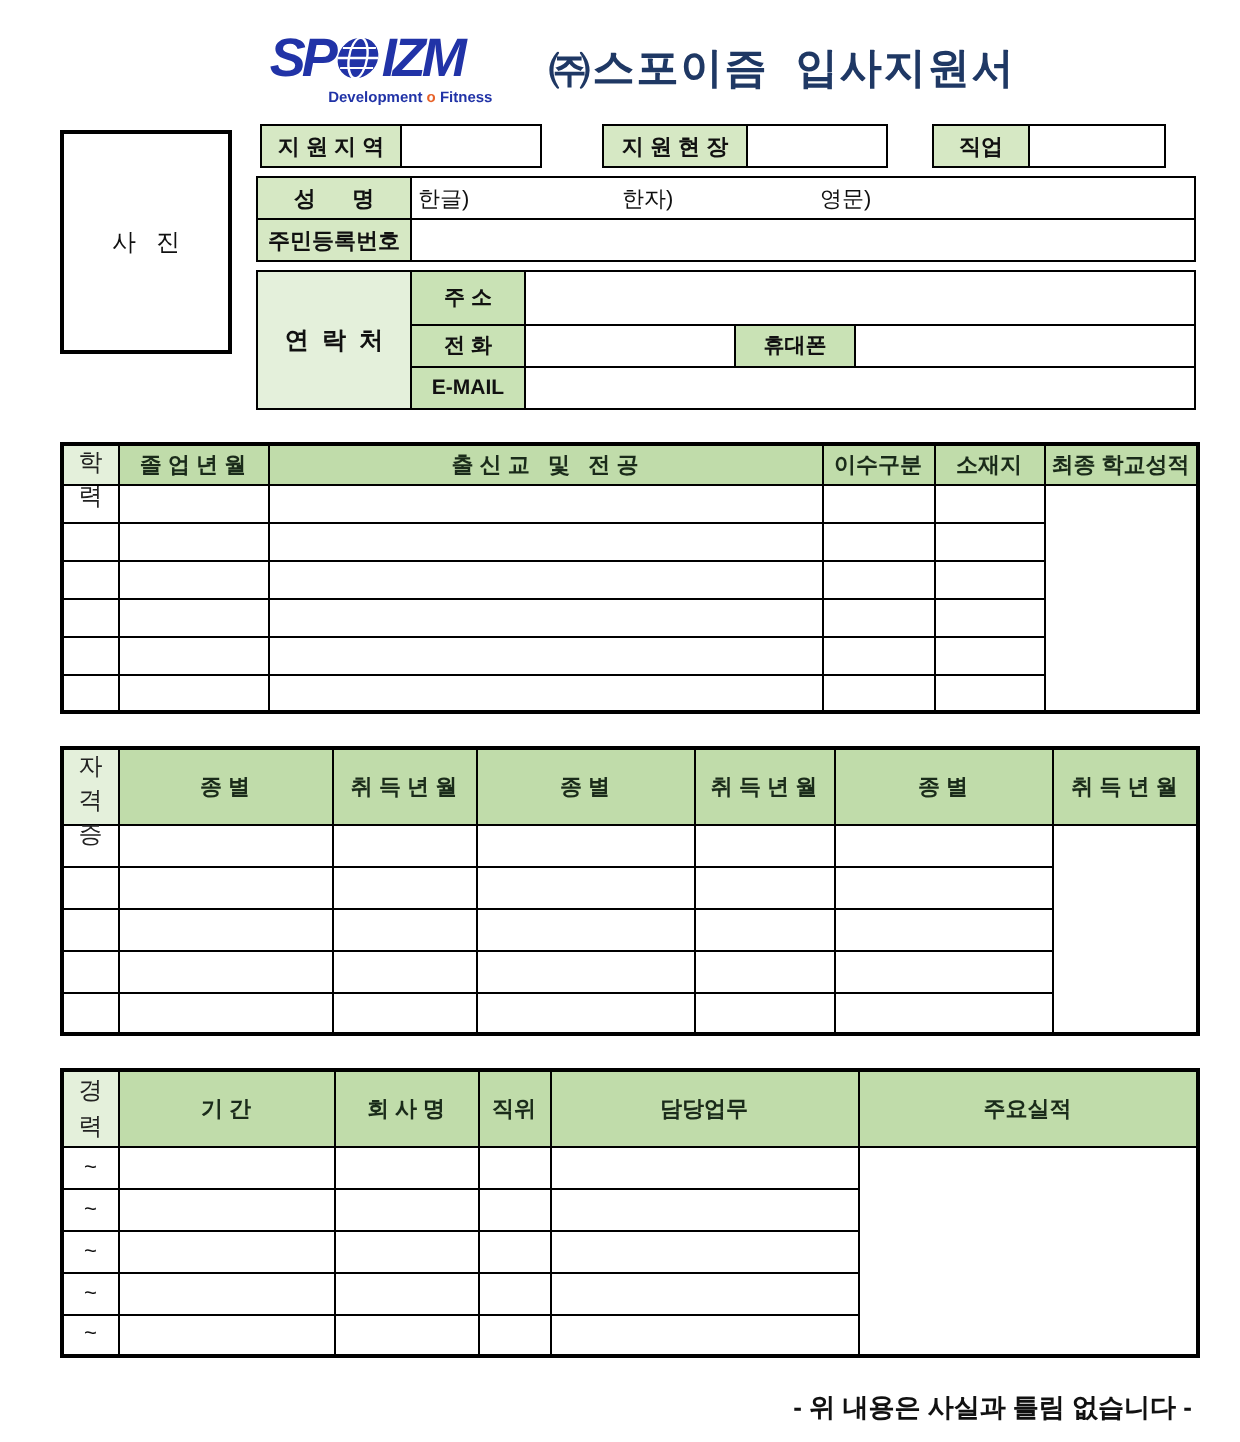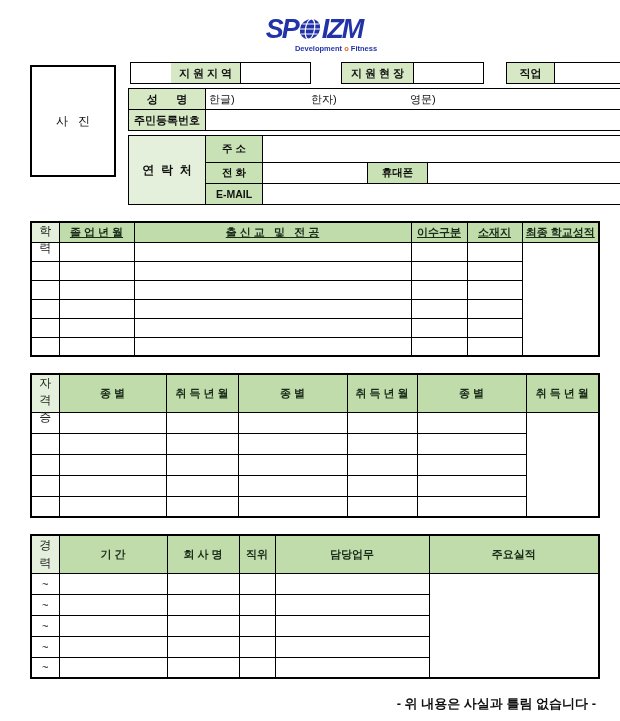--- a/index.html
+++ b/index.html
@@ -44,21 +44,21 @@
   .contact-table tr.addr td{height:27px;}
 
   
   .sect{width:568px;table-layout:fixed;margin-top:16px;border:2px solid var(--border-black);}
   .sect th,.sect td{border:1.5px solid var(--border-black);padding:0 2px;}
   .sect th{background:var(--header-green);font-size:11px;font-weight:bold;color:#1a2b1a;white-space:pre;height:38px;}
   .sect td{height:21px;font-size:11px;text-align:center;background:#fff;}
   .sect td.side{background:var(--side-label-green);position:relative;}
   .side-inner{position:absolute;inset:0;display:flex;flex-direction:column;justify-content:space-evenly;
               align-items:center;font-size:12px;color:#222;}
-  .edu td{height:19px;} .edu th{height:20px;text-decoration:underline;}
+  .edu td{height:19px;} .edu th{height:20px;}
   .career td{height:21px;}
 
   .footer-note{margin-top:16px;text-align:right;font-size:13px;font-weight:bold;padding-right:2px;white-space:pre;}
 </style>
 </head>
 <body>
 
 <div class="page">
 
   <div class="form-header">
@@ -69,28 +69,29 @@
           <circle cx="12" cy="12" r="11" fill="#2133a7"></circle>
           <ellipse cx="12" cy="12" rx="5" ry="11" fill="none" stroke="#ffffff" stroke-width="1.3"></ellipse>
           <line x1="1" y1="12" x2="23" y2="12" stroke="#ffffff" stroke-width="1.3"></line>
           <line x1="3" y1="6.5" x2="21" y2="6.5" stroke="#ffffff" stroke-width="1.1"></line>
           <line x1="3" y1="17.5" x2="21" y2="17.5" stroke="#ffffff" stroke-width="1.1"></line>
         </svg>
         <span>IZM</span>
       </div>
       <div class="logo-tagline"><span>Development </span><span class="dot">o</span><span> Fitness</span></div>
     </div>
+    <h1 class="form-title">㈜스포이즘  입사지원서</h1>
   </div>
 
   <div class="top-section">
     <div class="photo-box">사   진</div>
     <div class="top-right">
 
       <div class="field-row">
-        <div class="inline-field" style="margin-left:2px;padding-left:40px;">
+        <div class="inline-field" style="margin-left:2px;">
           <span class="lbl" style="width:70px;">지 원 지 역</span>
           <span class="inp" style="width:69px;"></span>
         </div>
         <div class="inline-field" style="margin-left:30px;">
           <span class="lbl" style="width:72px;">지 원 현 장</span>
           <span class="inp" style="width:69px;"></span>
         </div>
         <div class="inline-field" style="margin-left:22px;">
           <span class="lbl" style="width:48px;">직업</span>
           <span class="inp" style="width:67px;"></span>

